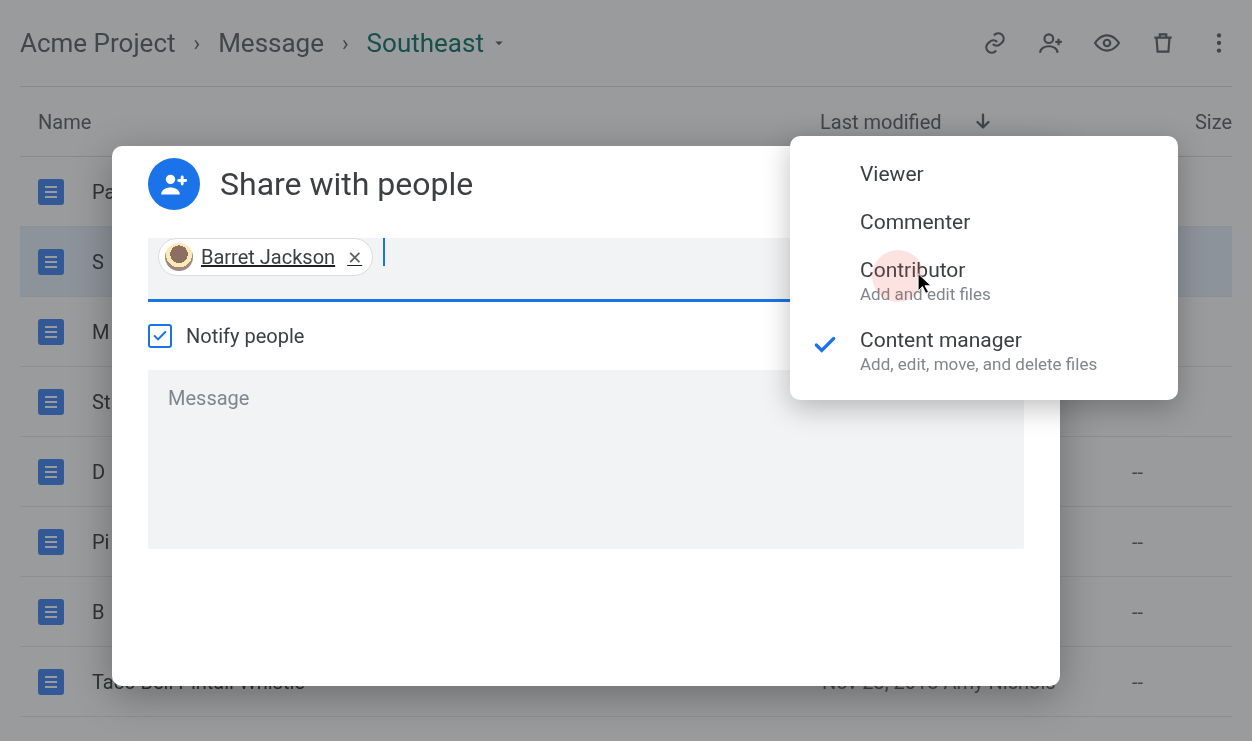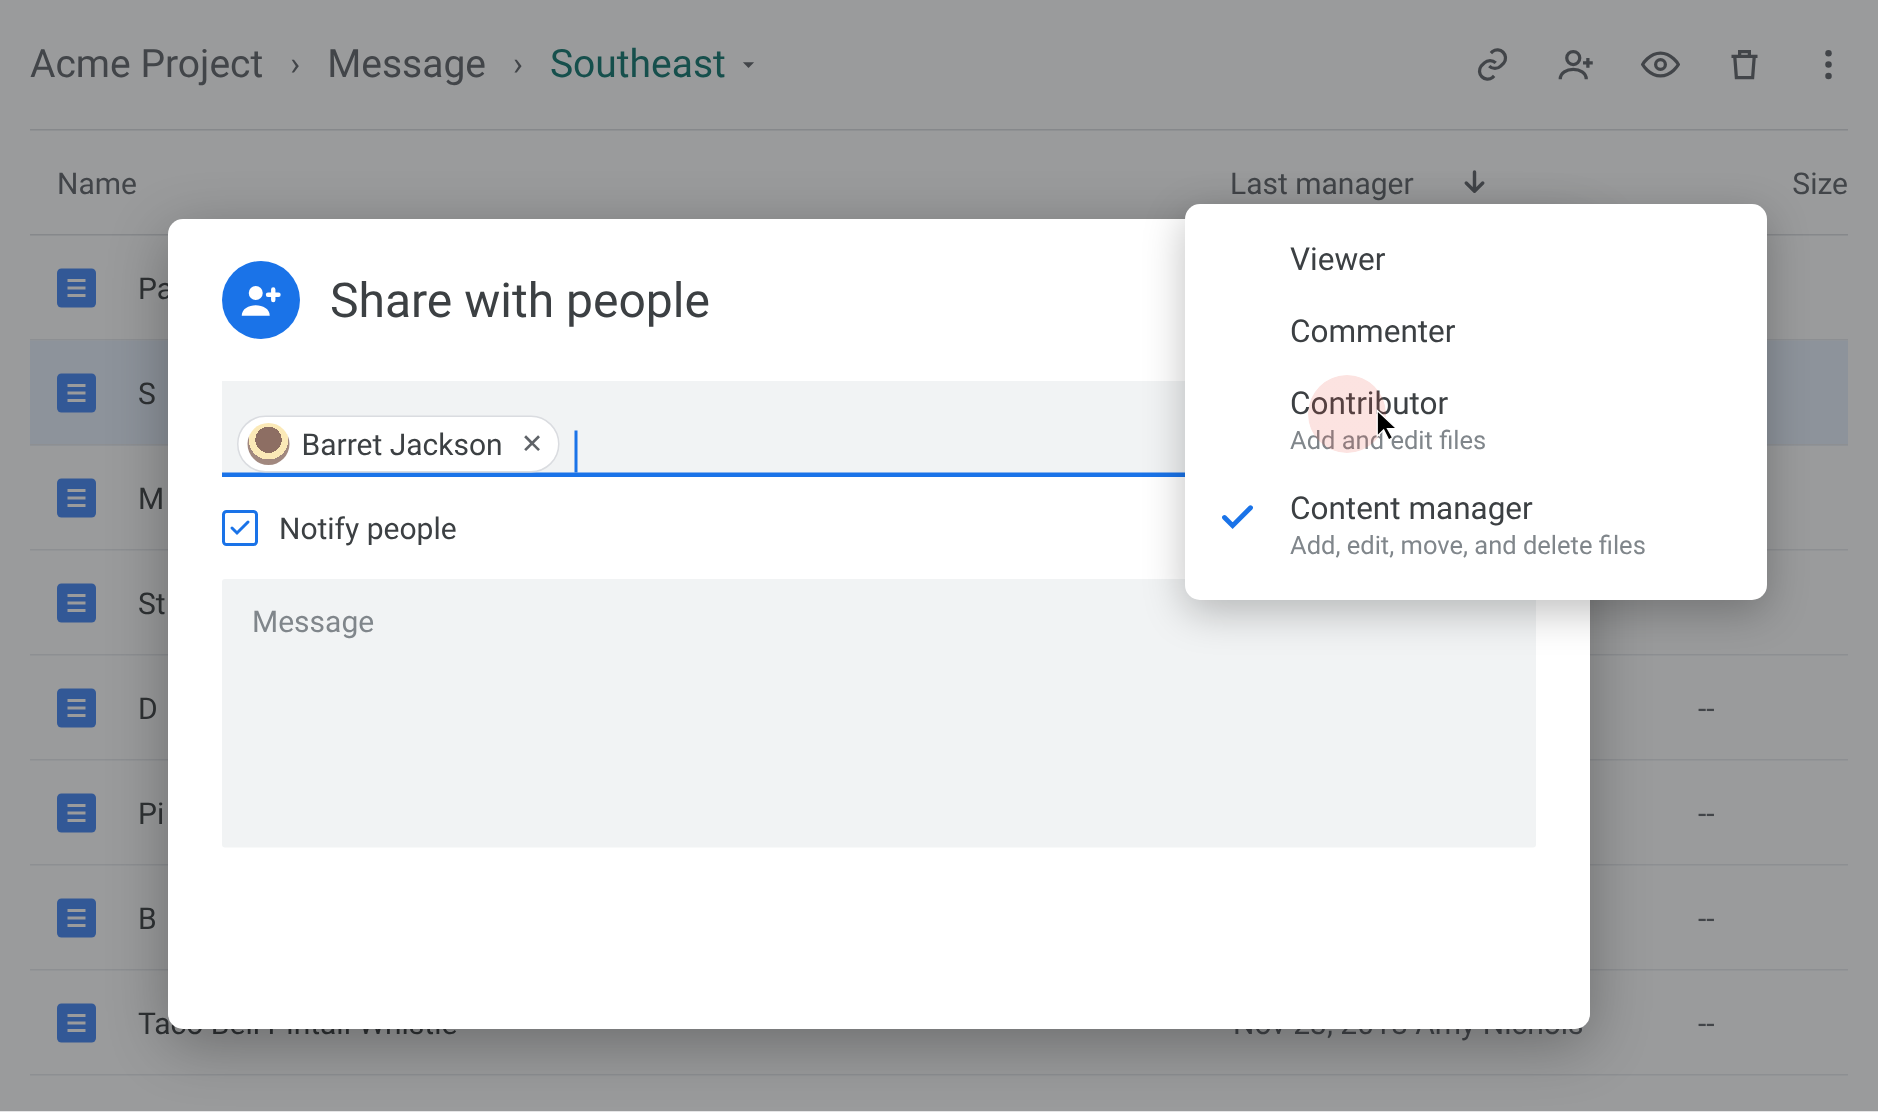--- a/index.html
+++ b/index.html
@@ -84,37 +84,38 @@
   }
 
   
   .dialog {
     position:absolute;
     left:112px; top:146px;
     width:948px; height:540px;
     background:#fff;
     border-radius:10px;
     box-shadow: 0 10px 40px rgba(0,0,0,0.3);
-    padding: 28px 36px;
+    padding: 12px 36px;
   }
   .dialog-head { display:flex; align-items:center; gap:20px; }
   .share-badge {
     width:52px; height:52px; border-radius:50%;
     background:#1a73e8;
     display:flex; align-items:center; justify-content:center;
   }
   .dialog-title { font-size:32px; color:#3c4043; }
 
   .people-field {
     margin-top:28px;
     background:#f1f3f4;
     border-bottom:3px solid #1a73e8;
     height:64px;
-    display:flex; align-items:flex-end;
+    display:flex; align-items:flex-start;
     padding:0 10px;
+    text-decoration:underline;
   }
   .chip {
     display:flex; align-items:center; gap:8px;
     background:#fff;
     border:1px solid #dadce0;
     border-radius:20px;
     padding:4px 10px 4px 6px;
     font-size:20px;
     color:#3c4043;
   }
@@ -238,21 +239,21 @@
           <circle cx="12" cy="5" r="2" fill="#5f6368"></circle>
           <circle cx="12" cy="12" r="2" fill="#5f6368"></circle>
           <circle cx="12" cy="19" r="2" fill="#5f6368"></circle>
         </svg>
     </div>
   </div>
 
   <div class="table-header">
     <div class="col-name">Name</div>
     <div class="col-mod">
-      <span>Last manager</span>
+      <span>Last modified</span>
       <svg width="22" height="22" viewBox="0 0 24 24">
           <path d="M12 4v14m0 0l-6-6m6 6l6-6" fill="none" stroke="#5f6368" stroke-width="2.5" stroke-linecap="round"></path>
         </svg>
     </div>
     <div class="col-size">Size</div>
   </div>
 
   <div class="file-list" id="file-list">
       <div class="file-row">
         <span class="doc-icon"></span>

